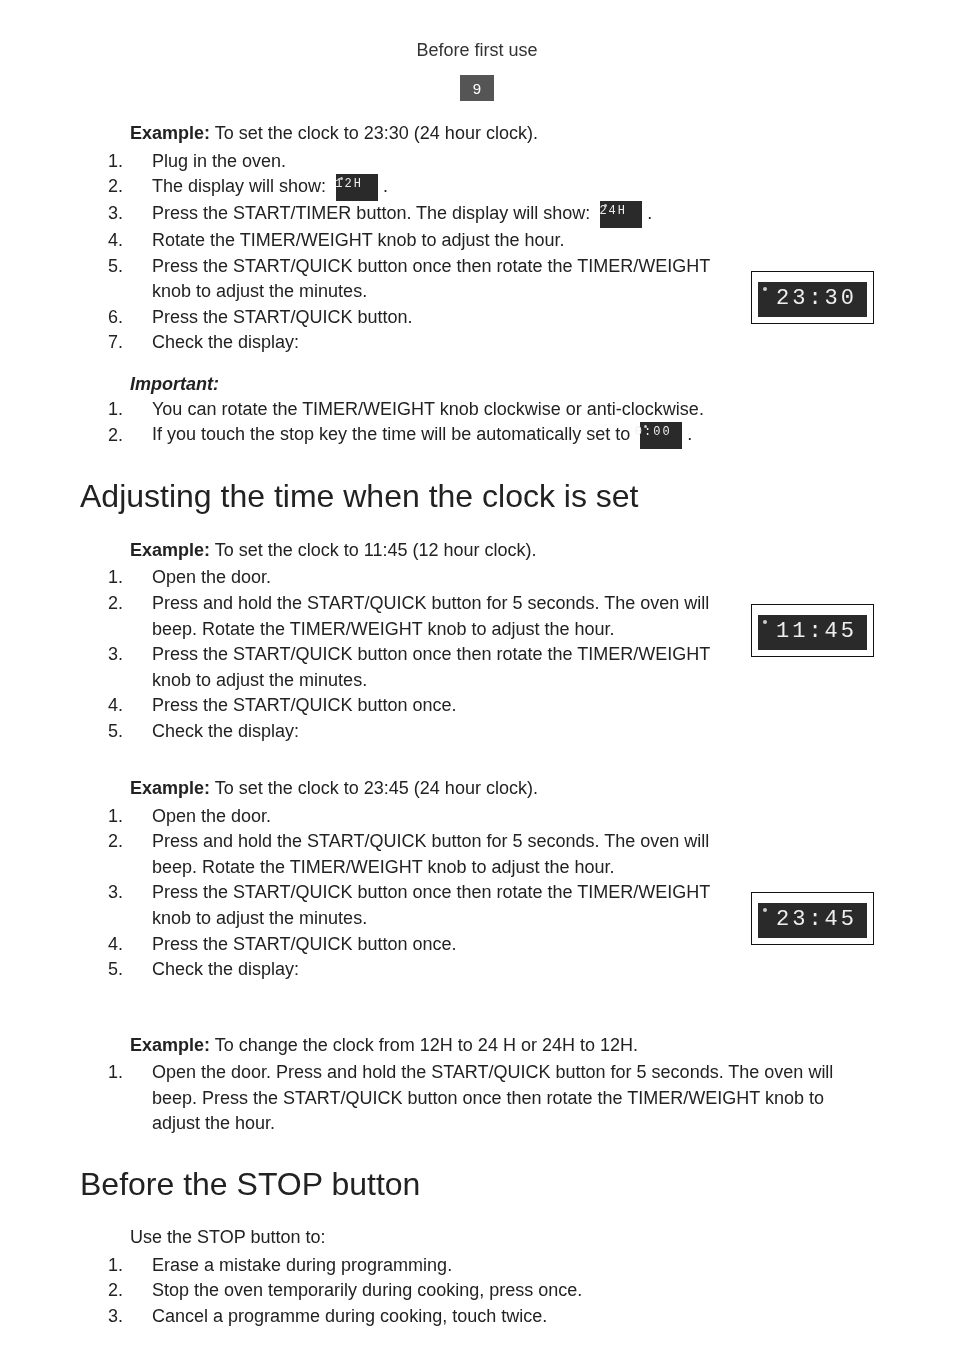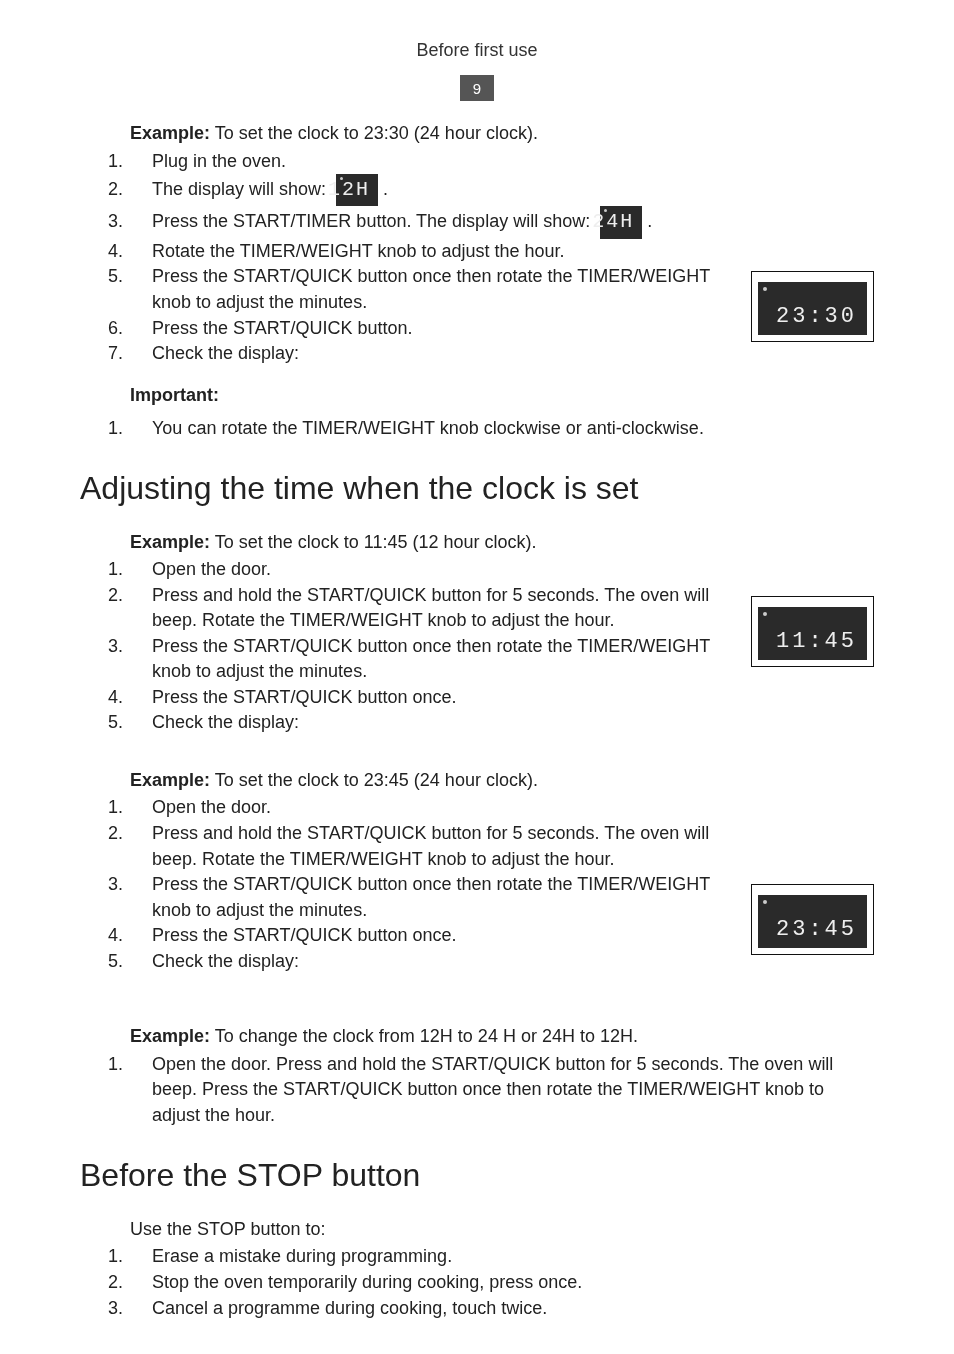--- a/index.html
+++ b/index.html
@@ -8,29 +8,29 @@
   .header-row { display: flex; justify-content: flex-end; align-items: center; gap: 14px; margin-bottom: 20px; flex-direction: column; }
   .header-title { font-size: 18px; color: #333; }
   .page-num { background: #555; color: #fff; width: 34px; height: 26px; display:flex; align-items:center; justify-content:center; font-size: 15px; }
   .content { padding-left: 50px; }
   .para { font-size: 18px; line-height: 1.42; margin-bottom: 2px; }
   ol.plain { list-style: none; padding-left: 22px; }
   ol.plain > li { font-size: 18px; line-height: 1.42; text-indent: -22px; padding-left: 0; }
   ol.plain > li > .num { display:inline-block; width:22px; }
   .bold { font-weight: 700; }
   h2.section { font-size: 32px; font-weight: 400; margin: 28px 0 22px -50px; line-height:1.2; }
-  .lcd { display:inline-block; background:#2a2a2a; color:#eee; font-family: "Courier New", monospace; letter-spacing: 2px; padding: 2px 8px 2px 14px; font-size: 20px; vertical-align: middle; position: relative; min-width: 42px; text-align:center; }
+  .lcd { display:inline-block; background:#2a2a2a; color:#eee; font-family: "Courier New", monospace; letter-spacing: 2px; padding: 2px 8px 8px 14px; font-size: 12px; vertical-align: middle; position: relative; min-width: 42px; text-align:center; }
   .lcd::before { content:""; position:absolute; left:4px; top:3px; width:3px; height:3px; background:#ccc; border-radius:50%; }
   .framed { position: relative; float: right; margin-left: 10px; border:1px solid #111; padding:10px 6px 6px 6px; display:flex; align-items:center; justify-content:center; }
-  .framed .lcd-big { background:#2a2a2a; color:#eee; font-family:"Courier New",monospace; letter-spacing:3px; font-size:22px; padding:22px 10px 6px 18px; position:relative; min-width: 76px; text-align:right;}
+  .framed .lcd-big { background:#2a2a2a; color:#eee; font-family:"Courier New",monospace; letter-spacing:3px; font-size:22px; padding:4px 10px 6px 18px; position:relative; min-width: 76px; text-align:right;}
   .framed .lcd-big::before { content:""; position:absolute; left:5px; top:5px; width:4px; height:4px; background:#ccc; border-radius:50%; }
   .block { position: relative; overflow: visible; margin-bottom: 14px; }
   .clearfix::after { content:""; display:block; clear:both; }
   .gap { height: 18px; }
-  .important-head { font-weight:700; font-size:18px; margin-top:18px; margin-bottom:10px; }
+  .important-head { font-weight:700; font-size:18px; margin-top:18px; margin-bottom:2px;font-style:italic; }
 </style>
 </head>
 <body>
 
 <div class="page">
   <div class="header-row">
     <span class="header-title">Before first use</span>
     <span class="page-num">9</span>
   </div>
 
@@ -52,20 +52,21 @@
         <li><span class="num">4.</span><span>Rotate the TIMER/WEIGHT knob to adjust the hour.</span></li>
         <li><span class="num">5.</span><span>Press the START/QUICK button once then rotate the TIMER/WEIGHT knob to adjust the minutes.</span></li>
         <li><span class="num">6.</span><span>Press the START/QUICK button.</span></li>
         <li><span class="num">7.</span><span>Check the display:</span></li>
       </ol>
     </div>
 
     <p class="important-head">Important:</p>
     <ol class="plain">
       <li><span class="num">1.</span><span>You can rotate the TIMER/WEIGHT knob clockwise or anti-clockwise.</span></li>
+      <li><span class="num">2.</span><span>If you touch the stop key the time will be automatically set to</span>&nbsp;&nbsp;<span class="lcd">0:00</span>&nbsp;.</li>
     </ol>
 
     <h2 class="section">Adjusting the time when the clock is set</h2>
 
     <div class="block clearfix">
       <div class="framed" style="margin-top:66px;">
         <div class="lcd-big">11:45</div>
       </div>
       <p class="para">
         <span class="bold">Example:</span>

